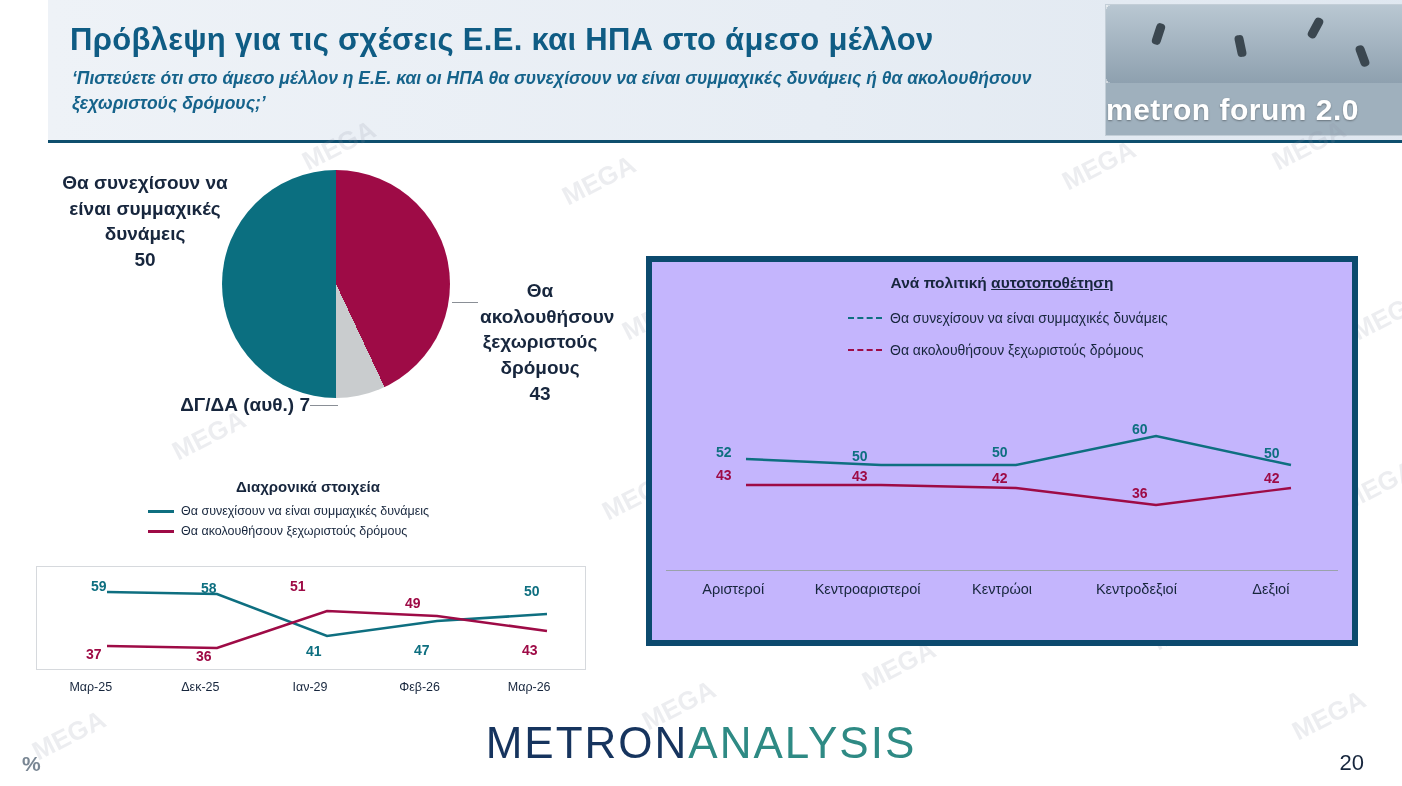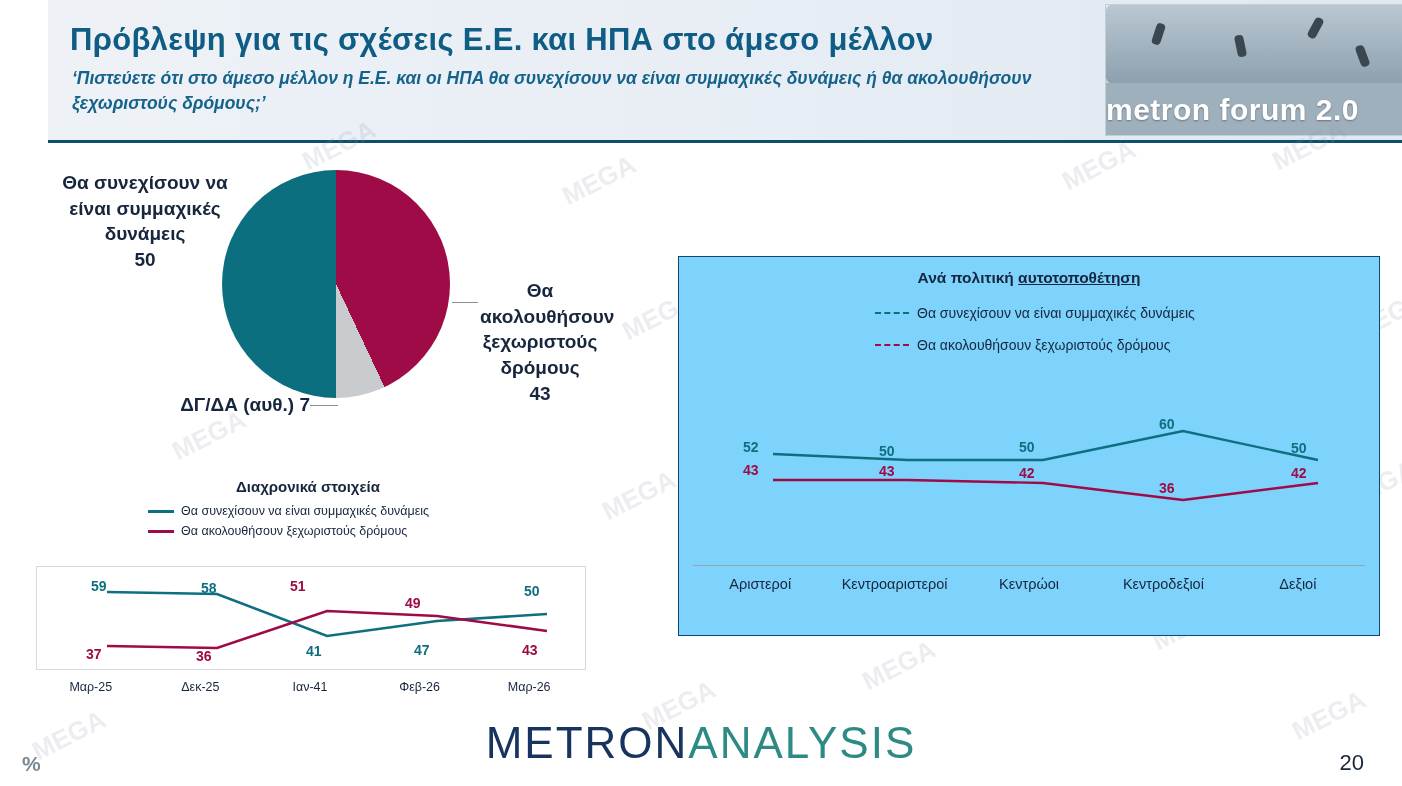--- a/index.html
+++ b/index.html
@@ -178,24 +178,24 @@
     position: absolute;
     font-size: 14px;
     font-weight: bold;
   }
   .teal { color: #0e6f80; }
   .crim { color: #9e0b46; }
 
   
   .panel {
     position: absolute;
-    left: 678px; top: 256px;
+    left: 646px; top: 256px;
     width: 700px; height: 378px;
-    border: 1px solid #0c4a6e;
-    background: #7dd3fc;
+    border: 6px solid #0c4a6e;
+    background: #c4b5fd;
   }
   .panel-title {
     position: absolute;
     left: 0; top: 12px;
     width: 700px;
     text-align: center;
     font-size: 15.5px;
     font-weight: bold;
     color: #17263d;
   }
@@ -337,21 +337,21 @@
 
   <div class="dp crim" style="left:68px;  top:176px;">37</div>
   <div class="dp crim" style="left:178px; top:178px;">36</div>
   <div class="dp crim" style="left:272px; top:108px;">51</div>
   <div class="dp crim" style="left:387px; top:125px;">49</div>
   <div class="dp crim" style="left:504px; top:172px;">43</div>
 
   <div class="axis-labels">
     <span>Μαρ-25</span>
     <span>Δεκ-25</span>
-    <span>Ιαν-41</span>
+    <span>Ιαν-29</span>
     <span>Φεβ-26</span>
     <span>Μαρ-26</span>
   </div>
 </div>
 
 <div class="panel">
   <div class="panel-title">
     <span>Ανά πολιτική </span><u>αυτοτοποθέτηση</u>
   </div>
 

